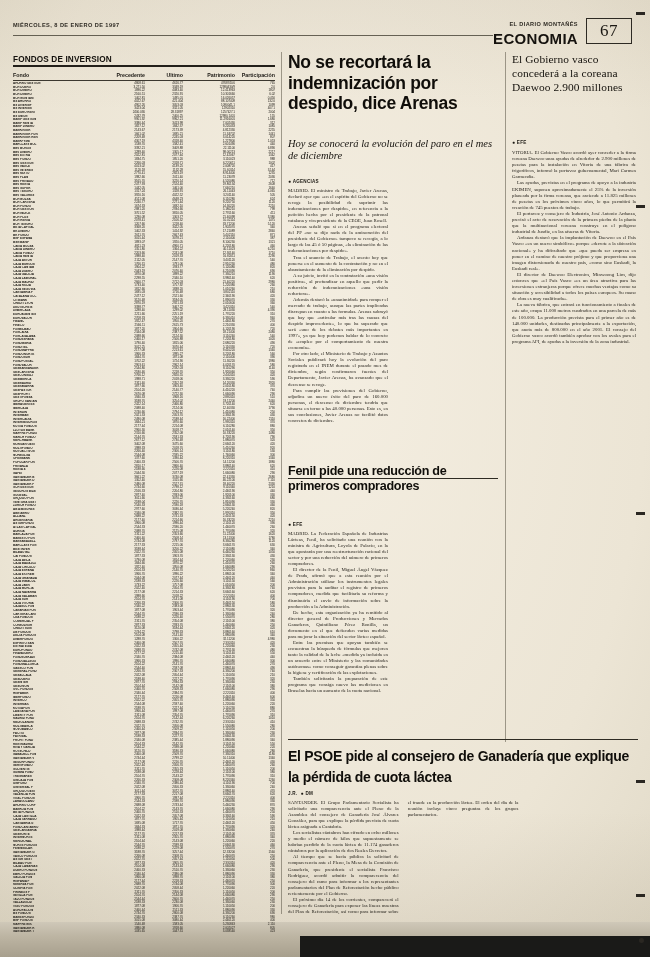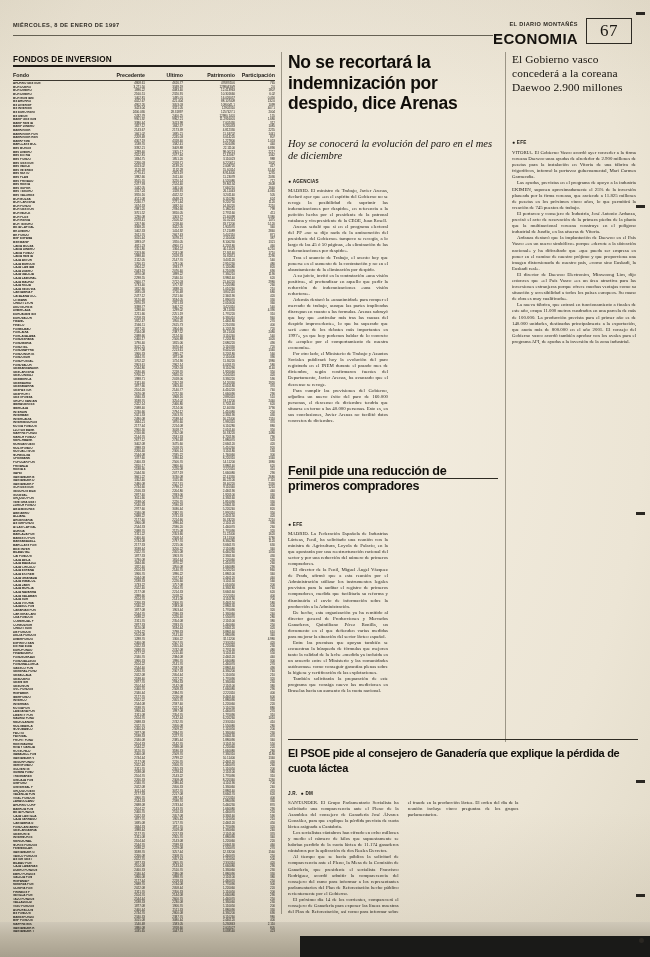--- a/index.html
+++ b/index.html
@@ -139,21 +139,21 @@
 
   
   #a2{position:absolute; left:288px; top:464px; width:212px;}
   #a2 .art-hl{font-size:12.6px; line-height:14.6px;}
   #a2-byline{position:absolute; left:288px; top:521px;}
   #a2-cols{position:absolute; left:288px; top:531px; width:210px; height:205px;
     column-count:2; column-gap:10px; column-fill:auto;}
 
   
   #a3{position:absolute; left:288px; top:746px; width:350px;}
-  #a3 .art-hl{font-size:11px; line-height:15px;}
+  #a3 .art-hl{font-size:14px; line-height:21px;}
   #a3-byline{position:absolute; left:288px; top:790px;}
   #a3-cols{position:absolute; left:288px; top:800px; width:350px; height:115px;
     column-count:3; column-gap:9px; column-fill:auto;}
 
   
   #a4{position:absolute; left:512px; top:52px; width:124px;}
   #a4 .art-hl{
     font-family:"Liberation Serif", serif;
     font-weight:normal; font-size:11.4px; line-height:14px;
     letter-spacing:.1px; color:#15120d;

